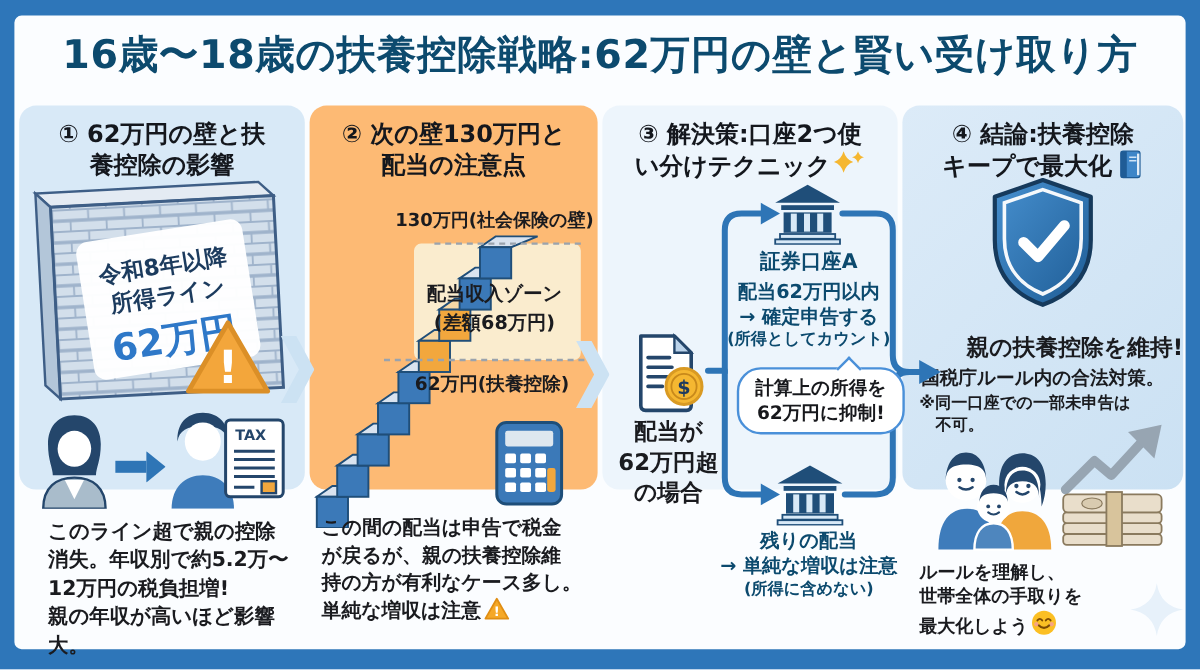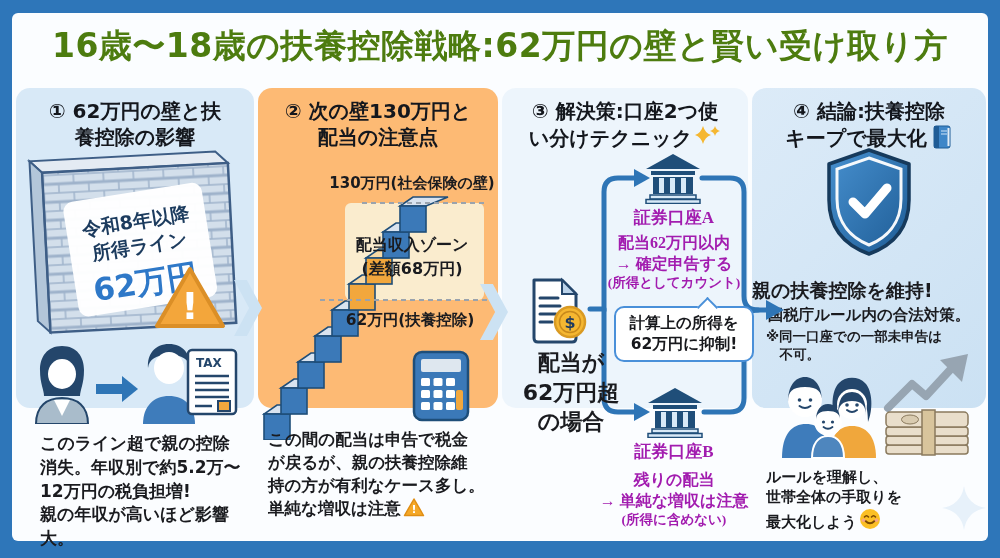--- a/index.html
+++ b/index.html
@@ -1,38 +1,38 @@
 <!DOCTYPE html>
 <html><head>
 <meta charset="utf-8">
 <style>
   html,body{margin:0;padding:0;}
   body{width:1000px;height:558px;position:relative;overflow:hidden;
        font-family:"DejaVu Sans","Liberation Sans",sans-serif;color:#17181C;}
   .frame{position:absolute;inset:0;background:#2E76B9;}
   .card{position:absolute;left:12px;top:13px;right:12px;bottom:17px;background:#FBFDFF;border-radius:6px;}
   .title{position:absolute;left:20px;right:20px;top:24px;text-align:center;
-         font-size:33px;font-weight:800;letter-spacing:.5px;color:#4d7c0f;white-space:nowrap;}
+         font-size:33px;font-weight:800;letter-spacing:.5px;color:#0c4a6e;white-space:nowrap;}
   .panel{position:absolute;top:88px;height:320px;border-radius:14px;}
   .p1{left:16px;width:238px;background:#D8E9F7;}
   .p2{left:258px;width:240px;background:#fdba74;}
   .p3{left:502px;width:246px;background:#EDF5FC;z-index:2;}
   .p4{left:752px;width:234px;background:linear-gradient(135deg,#DCEBF8,#CBE1F3);}
   .ph{margin:10px 6px 0;text-align:center;font-size:20px;font-weight:800;line-height:1.3;
       white-space:pre-line;color:#14171D;}
   .abs{position:absolute;}
   .jtext{font-weight:700;white-space:pre-line;line-height:1.4;color:#1A1B1F;}
   .chev{position:absolute;width:28px;height:56px;background:#CCE2F3;z-index:3;
         clip-path:polygon(0 0,46% 0,100% 50%,46% 100%,0 100%,54% 50%);}
-  .bubble{position:absolute;background:#fff;border:2.5px solid #4A90D9;border-radius:10px;
+  .bubble{position:absolute;background:#fff;border:2.5px solid #4A90D9;border-radius:20px;
           text-align:center;font-size:15.5px;font-weight:800;line-height:1.35;
           white-space:pre-line;padding:5px 2px;}
   .bubble::before{content:"";position:absolute;top:-8.5px;left:62%;width:13px;height:13px;background:#fff;
           border-left:2.5px solid #4A90D9;border-top:2.5px solid #4A90D9;transform:rotate(45deg);}
-  .acc{position:absolute;text-align:center;font-weight:800;color:#a21caf;font-family:Liberation Serif, serif;}
+  .acc{position:absolute;text-align:center;font-weight:800;color:#0c4a6e;}
   .acc .nm{font-size:17px;margin-bottom:3px;}
   .acc .l1,.acc .l2{font-size:16px;line-height:1.32;}
   .acc .l3{font-size:13.5px;line-height:1.35;}
   svg text{font-family:"DejaVu Sans","Liberation Sans",sans-serif;}
   .ic{display:inline-block;vertical-align:-3px;margin-left:2px;}
 </style>
 </head>
 <body>
 
 <div class="frame"></div>
@@ -221,37 +221,36 @@
       <rect x="7" y="19" width="44" height="4" fill="#1F4E79"></rect>
       <rect x="9" y="25" width="40" height="17" fill="#1F4E79"></rect>
       <rect x="15" y="26" width="5" height="15" fill="#D8E9F7"></rect>
         <rect x="26" y="26" width="5" height="15" fill="#D8E9F7"></rect>
         <rect x="37" y="26" width="5" height="15" fill="#D8E9F7"></rect>
       <rect x="6" y="43" width="46" height="4" fill="#D8E9F7" stroke="#1F4E79" stroke-width="1.5"></rect>
       <rect x="2" y="47.5" width="54" height="4" fill="#D8E9F7" stroke="#1F4E79" stroke-width="1.5"></rect>
     </svg>
   </div>
   <div class="acc" style="left:80px;top:352px;width:184px;">
-    <div class="nm" style="margin-bottom:6px;">証券口座B</div>
     <div class="l1">残りの配当</div>
     <div class="l2">→ 単純な増収は注意</div>
     <div class="l3">(所得に含めない)</div>
   </div>
 
   <div class="abs" style="left:24px;top:186px;">
     <svg width="62" height="72" viewBox="0 0 62 72">
       <path d="M8 6 H36 L50 20 V64 Q50 68 46 68 H12 Q8 68 8 64 Z" fill="#FFFFFF" stroke="#24466B" stroke-width="3" stroke-linejoin="round"></path>
       <path d="M36 6 L50 20 H36 Z" fill="#BBD3EA" stroke="#24466B" stroke-width="2"></path>
       <path d="M14 24 H32 M14 32 H34 M14 40 H30 M14 48 H26" stroke="#24466B" stroke-width="3" stroke-linecap="round"></path>
       <circle cx="44" cy="48" r="15" fill="#F5B731" stroke="#D99A23" stroke-width="2.5"></circle>
       <circle cx="44" cy="48" r="10.5" fill="none" stroke="#C8891B" stroke-width="1.5"></circle>
       <text x="44" y="54" text-anchor="middle" font-size="16" font-weight="800" fill="#1F3A5F">$</text>
     </svg>
   </div>
-  <div class="jtext abs" style="left:18px;top:260px;width:102px;font-size:22px;line-height:1.35;text-align:center;">配当が
+  <div class="jtext abs" style="left:4px;top:260px;width:102px;font-size:19px;line-height:1.35;text-align:center;">配当が
 62万円超
 の場合</div>
 </div>
 
 <div class="panel p4">
   <div class="ph"><span>④ 結論:扶養控除
 キープで最大化</span><span class="ic" style="vertical-align:-5px;margin-left:4px;"><svg width="22" height="26" viewBox="0 0 22 26">
           <rect x="3" y="2" width="16" height="22" rx="2" fill="#3E86C8" stroke="#1F5C96"></rect>
           <rect x="3" y="2" width="5" height="22" fill="#1F5C96"></rect>
           <rect x="16.5" y="4" width="2" height="18" fill="#FFFFFF" opacity="0.85"></rect>
@@ -265,21 +264,21 @@
         <stop offset="0" stop-color="#4790CF"></stop>
             <stop offset="1" stop-color="#1E5C95"></stop>
       </linearGradient>
         </defs>
       <path d="M48 4 L88 18 V54 C88 84 70 100 48 108 C26 100 8 84 8 54 V18 Z" fill="url(#shieldGrad)" stroke="#163A5C" stroke-width="3.5" stroke-linejoin="round"></path>
       <path d="M48 12 L80 23 V53 C80 78 65 92 48 99 C31 92 16 78 16 53 V23 Z" fill="none" stroke="#FFFFFF" stroke-width="3" opacity="0.95"></path>
       <polyline points="32,56 44,68 66,42" fill="none" stroke="#FFFFFF" stroke-width="9" stroke-linecap="round" stroke-linejoin="round"></polyline>
     </svg>
   </div>
 
-  <div class="jtext abs" style="left:0;top:190px;width:234px;font-size:19px;text-align:left;line-height:1.3;">親の扶養控除を維持!</div>
+  <div class="jtext abs" style="left:0;top:190px;width:234px;font-size:19px;text-align:right;line-height:1.3;">親の扶養控除を維持!</div>
   <div class="jtext abs" style="left:14px;top:239px;width:212px;font-size:13.5px;line-height:1.35;font-weight:700;white-space:pre-wrap;">※同一口座での一部未申告は
 　不可。</div>
   <div class="jtext abs" style="left:0;top:217px;width:234px;font-size:15.5px;text-align:center;line-height:1.3;">国税庁ルール内の合法対策。</div>
 
   <div class="abs" style="left:26px;top:272px;">
     <svg width="102" height="104" viewBox="0 0 102 104">
       <path d="M4 98 C4 74 14 64 28 64 C42 64 50 74 50 98 Z" fill="#3E7CBB"></path>
       <circle cx="27" cy="40" r="17" fill="#FFFFFF"></circle>
       <path d="M10 42 C10 26 17 17 27 17 C37 17 44 26 44 42 C44 32 40 27 27 27 C14 27 10 32 10 42 Z" fill="#24466B"></path>
       <circle cx="21.5" cy="40" r="1.8" fill="#24466B"></circle>

